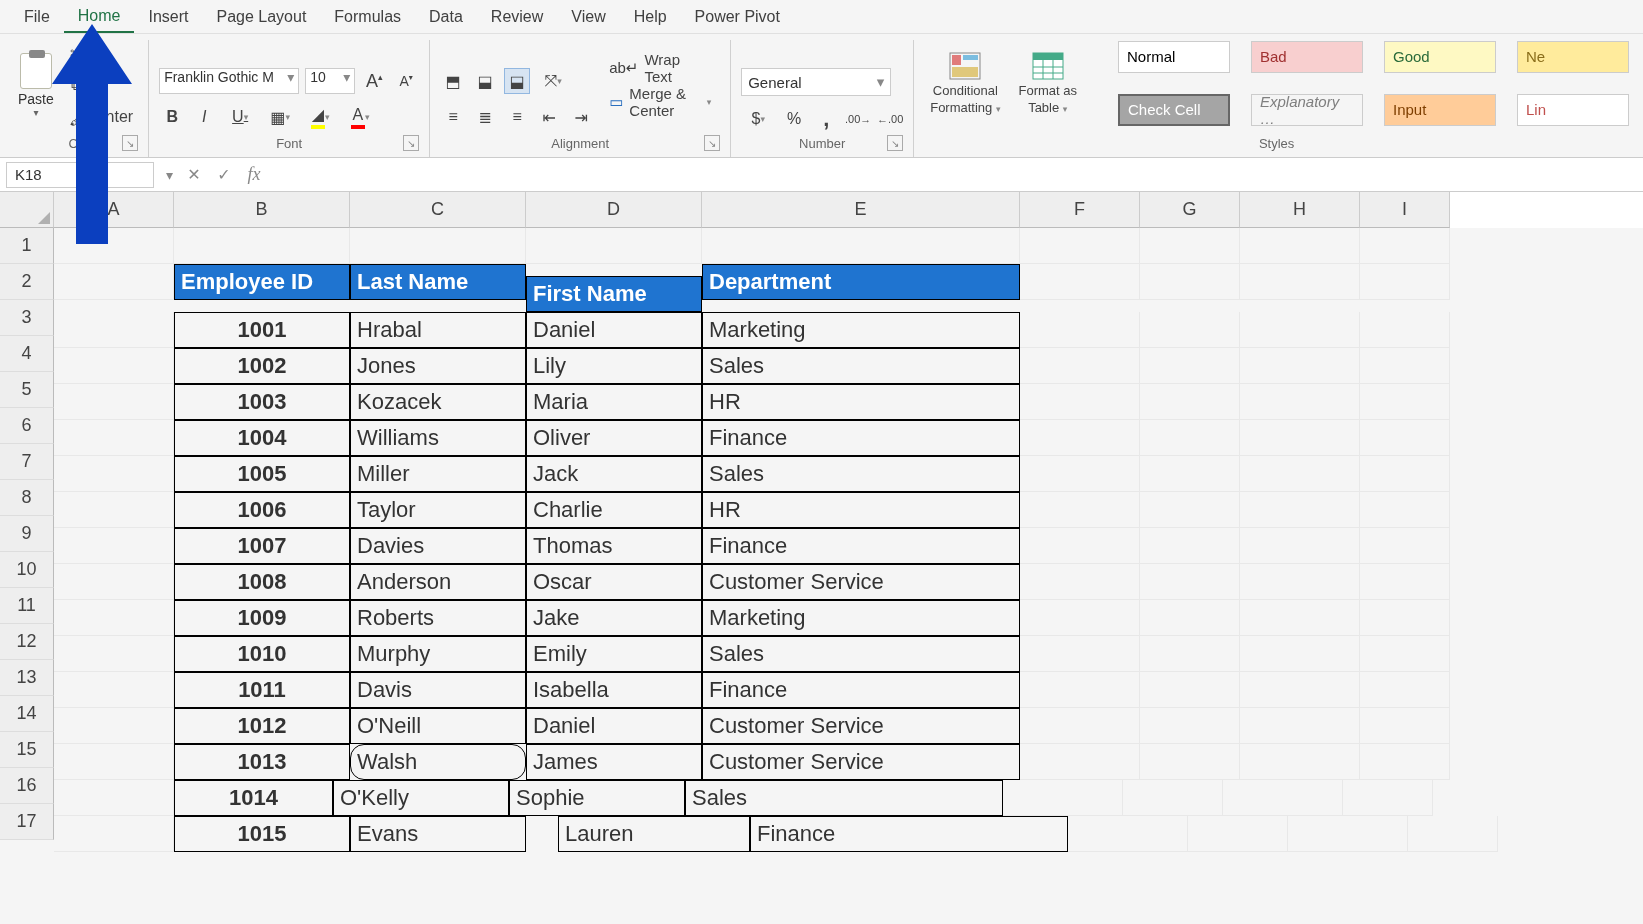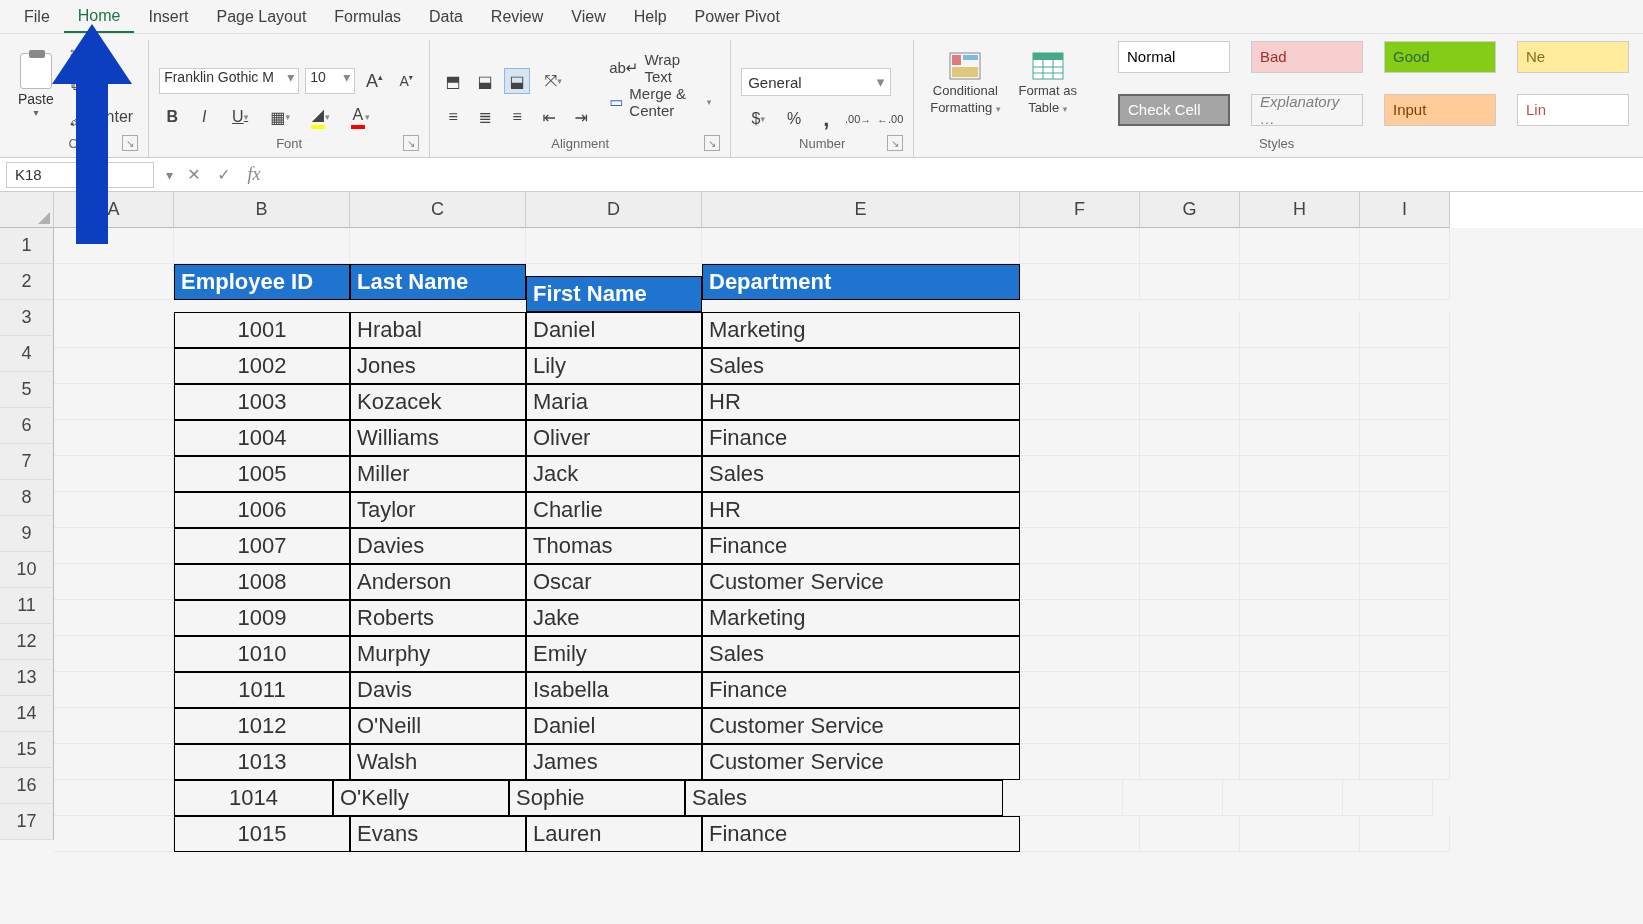--- a/index.html
+++ b/index.html
@@ -48,21 +48,21 @@
   
   .big-ribbon-btn { display: flex; flex-direction: column; align-items: center; cursor: pointer; padding: 2px 6px; gap: 2px; }
   .big-ribbon-btn .big-icon { width: 34px; height: 30px; }
   .big-ribbon-btn span { font-size: 13px; color: #444; white-space: nowrap; }
 
   
   .styles-gallery { display: grid; grid-template-columns: repeat(4, 112px); grid-auto-rows: 32px; gap: 21px; padding-left: 29px; }
   .style-cell { border: 1px solid #ccc; display: flex; align-items: center; padding: 0 8px; font-size: 15px; cursor: pointer; }
   .style-normal { background: #fff; color: #000; }
   .style-bad { background: #f8cfcf; color: #a03030; }
-  .style-good { background: #84cc16; color: #2a6b3a; }
+  .style-good { background: #fef9c3; color: #2a6b3a; }
   .style-neutral { background: #ffeb9c; color: #8a6d1a; }
   .style-check { background: #a5a5a5; color: #fff; border: 2px solid #666; }
   .style-explanatory { font-style: italic; color: #7f7f7f; }
   .style-input { background: #ffcc99; color: #7f3f00; }
   .style-linked { background: #fff; color: #c0504d; }
 
   
   .namebar { display: flex; align-items: center; background: #fff; height: 34px; border-bottom: 1px solid #ccc; }
   .name-box { width: 148px; border: 1px solid #ccc; height: 26px; margin: 0 6px; padding: 0 8px; font-size: 15px; background: #fff; display: flex; align-items: center; }
   .name-box-arrow { padding: 0 6px; color: #888; cursor: pointer; }
@@ -79,21 +79,21 @@
   .grid-body { display: flex; }
   .row-headers { display: flex; flex-direction: column; }
   .row-header { width: 54px; height: 36px; background: #eee; border-right: 1px solid #bbb; border-bottom: 1px solid #ddd; display: flex; align-items: center; justify-content: center; font-size: 18px; color: #444; }
   .cells { position: relative; }
   .cell-row { display: flex; }
   .cell { height: 36px; border-right: 1px solid #e8e8e8; border-bottom: 1px solid #e8e8e8; padding: 0 6px; display: flex; align-items: center; font-size: 20px; overflow: hidden; white-space: nowrap; }
 
   
   .tbl-header-cell { background: #1f74d0; color: #fff; font-weight: bold; border: 1px solid #000 !important; font-size: 22px; }
   .tbl-data-cell { border: 1px solid #000 !important; font-size: 22px; }
-  .tbl-id { justify-content: center; font-weight: normal; }
+  .tbl-id { justify-content: center; font-weight: bold; }
 
   
   .blue-arrow { position: absolute; left: 52px; top: 24px; width: 80px; height: 220px; pointer-events: none; z-index: 50; }
 
 </style>
 </head>
 <body>
 
 <svg class="blue-arrow" viewBox="0 0 80 220">
   <polygon points="40,0 80,60 56,60 56,220 24,220 24,60 0,60" fill="#0b3fbf"></polygon>
@@ -504,21 +504,21 @@
         <div class="cell tbl-data-cell" style="width: 176px;">Daniel</div>
         <div class="cell tbl-data-cell" style="width: 318px;">Customer Service</div>
         <div class="cell" style="width: 120px;"></div>
         <div class="cell" style="width: 100px;"></div>
         <div class="cell" style="width: 120px;"></div>
         <div class="cell" style="width: 90px;"></div>
       </div>
       <div class="cell-row">
         <div class="cell" style="width: 120px;"></div>
         <div class="cell tbl-data-cell tbl-id" style="width: 176px;">1013</div>
-        <div class="cell tbl-data-cell" style="width: 176px;">Walsh</div>
+        <div class="cell tbl-data-cell" style="width: 176px; border-radius: 14px;">Walsh</div>
         <div class="cell tbl-data-cell" style="width: 176px; text-align: center;">James</div>
         <div class="cell tbl-data-cell" style="width: 318px;">Customer Service</div>
         <div class="cell" style="width: 120px;"></div>
         <div class="cell" style="width: 100px;"></div>
         <div class="cell" style="width: 120px;"></div>
         <div class="cell" style="width: 90px;"></div>
       </div>
       <div class="cell-row">
         <div class="cell" style="width: 120px;"></div>
         <div class="cell tbl-data-cell tbl-id" style="width: 159px;">1014</div>
@@ -527,21 +527,21 @@
         <div class="cell tbl-data-cell" style="width: 318px;">Sales</div>
         <div class="cell" style="width: 120px;"></div>
         <div class="cell" style="width: 100px;"></div>
         <div class="cell" style="width: 120px;"></div>
         <div class="cell" style="width: 90px;"></div>
       </div>
       <div class="cell-row">
         <div class="cell" style="width: 120px;"></div>
         <div class="cell tbl-data-cell tbl-id" style="width: 176px;">1015</div>
         <div class="cell tbl-data-cell" style="width: 176px;">Evans</div>
-        <div class="cell tbl-data-cell" style="width: 176px;">Lauren</div>
+        <div class="cell tbl-data-cell" style="width: 192px; margin-left: 32px;">Lauren</div>
         <div class="cell tbl-data-cell" style="width: 318px;">Finance</div>
         <div class="cell" style="width: 120px;"></div>
         <div class="cell" style="width: 100px;"></div>
         <div class="cell" style="width: 120px;"></div>
         <div class="cell" style="width: 90px;"></div>
       </div>
     </div>
 </div>
 
 </body></html>

